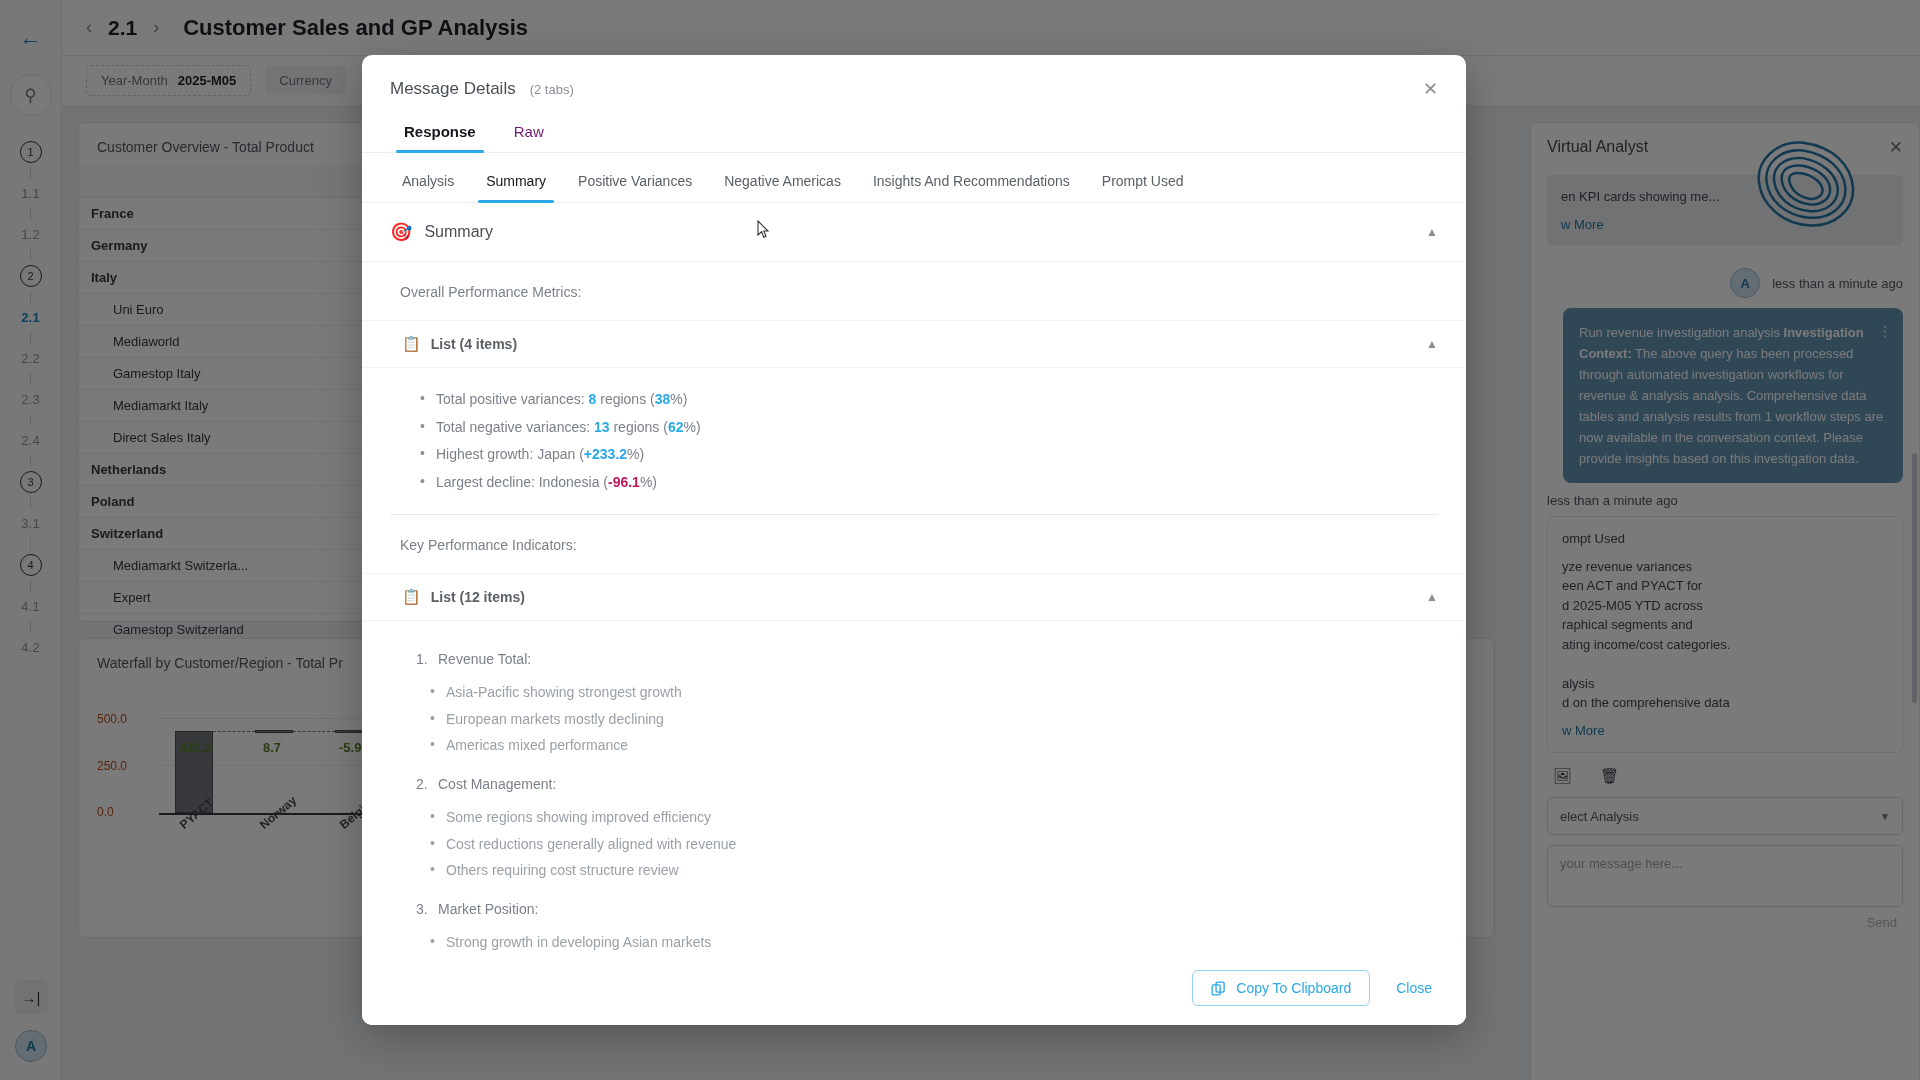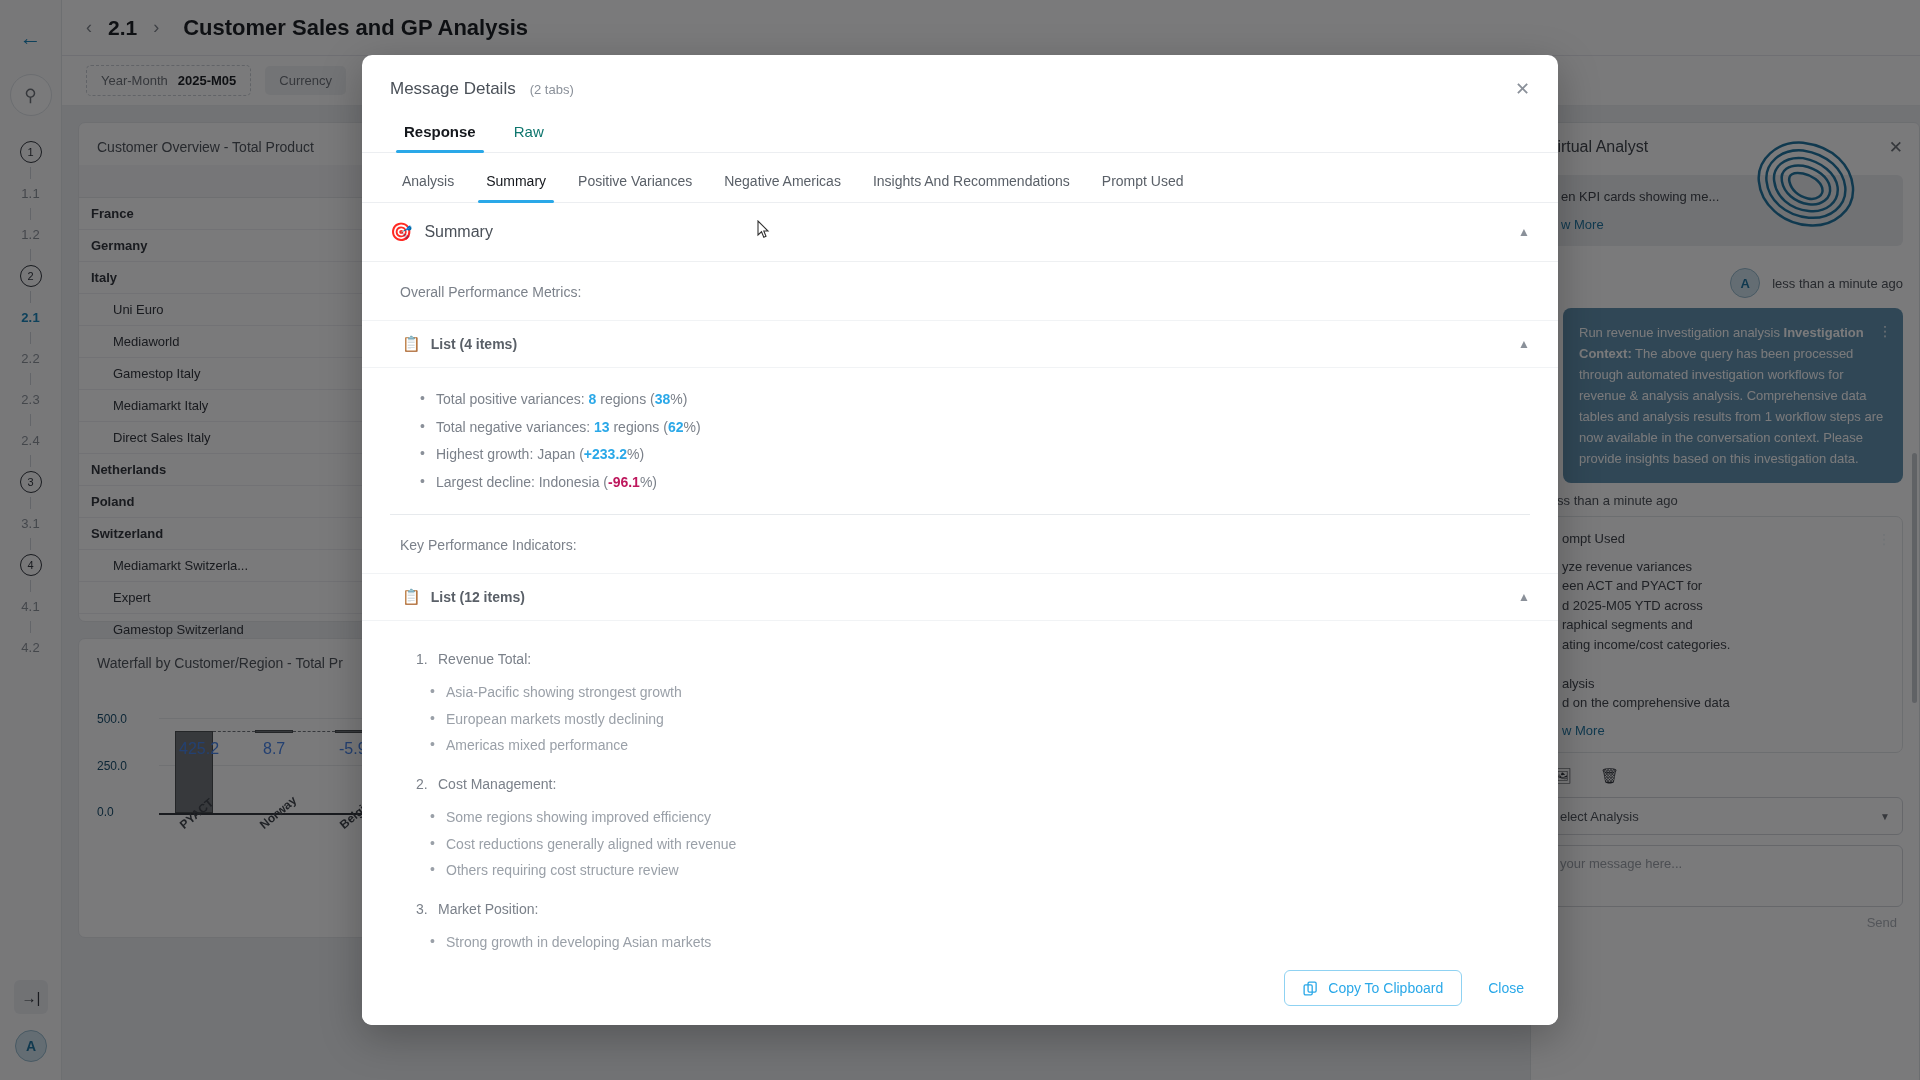--- a/index.html
+++ b/index.html
@@ -94,25 +94,25 @@
   }
   .tbl th.first { text-align: center; border-bottom: 1px solid #e4e7eb; }
   .tbl td { padding: 8px 12px; border-bottom: 1px solid #edeff2; color: #2c3038; }
   .tbl td.cust { position: relative; }
   .tbl td.cust.group { font-weight: 700; }
   .tbl td.cust.child { padding-left: 34px; }
   .caret { position: absolute; right: 14px; top: 50%; transform: translateY(-50%); color: #8a9099; font-size: 10px; }
 
   #card-waterfall { left: 16px; top: 532px; width: 980px; height: 300px; }
   .wf-plot { position: relative; margin: 6px 18px 0 18px; height: 210px; }
-  .wf-axis-label { position: absolute; left: 0; font-size: 12px; color: #0c4a6e; }
+  .wf-axis-label { position: absolute; left: 0; font-size: 12px; color: #c2410c; }
   .wf-grid { position: absolute; left: 62px; right: 10px; height: 1px; background: #e9ebee; }
   .wf-baseline { position: absolute; left: 62px; right: 10px; height: 1.5px; background: #2c3038; }
   .wf-bar { position: absolute; background: #6e7378; border: 1px solid #44484d; }
-  .wf-val { position: absolute; font-size: 16px; font-weight: 400; color: #3b82f6; }
+  .wf-val { position: absolute; font-size: 13px; font-weight: 700; color: #4d7c0f; }
   .wf-conn { position: absolute; height: 0; border-top: 1px dashed #6b7078; }
   .wf-cat { position: absolute; font-size: 12px; color: #3b4048; transform: rotate(-40deg); transform-origin: left top; font-weight: 600; }
 
   #card-right-bottom { left: 1012px; top: 532px; width: 420px; height: 300px; }
 
   
   .va-panel {
     position: absolute; right: 0; top: 16px; width: 390px; height: 1010px;
     background: #fff; border: 1px solid #e2e5e9; border-radius: 6px;
     overflow: hidden;
@@ -152,32 +152,32 @@
   .va-input {
     margin: 10px 16px 0 16px; height: 62px; border: 1px solid #d3d7dc; border-radius: 6px;
     padding: 10px 12px; font-size: 13px; color: #9aa0a8;
   }
   .va-send { text-align: right; margin: 8px 22px 0 0; font-size: 13px; color: #aab0b8; }
   .va-scroll { position: absolute; right: 2px; top: 330px; width: 5px; height: 250px; background: #c6cbd1; border-radius: 3px; }
 
   
   .modal-scrim { position: absolute; inset: 0; background: rgba(18,20,24,0.26); }
   .modal {
-    position: absolute; left: 362px; top: 55px; width: 1196px; height: 970px;
+    position: absolute; left: 362px; top: 55px; width: 1104px; height: 970px;
     background: #ffffff; border-radius: 10px; box-shadow: 0 12px 42px rgba(0,0,0,0.26);
     display: flex; flex-direction: column; overflow: hidden;
   }
   .modal-head { display: flex; align-items: center; padding: 24px 28px 0 28px; }
   .modal-title { font-size: 17px; color: #4a5058; }
   .modal-tabcount { font-size: 13px; color: #8a9099; margin-left: 14px; }
   .modal-x { margin-left: auto; color: #8a9099; font-size: 18px; line-height: 1; }
 
   .tabs-primary { display: flex; gap: 10px; padding: 18px 28px 0 28px; border-bottom: 1px solid #eceef1; align-items: flex-end; }
   .tab-p {
-    padding: 6px 14px 12px 14px; font-size: 15px; color: #0f766e; position: relative;
+    padding: 6px 14px 12px 14px; font-size: 15px; color: #701a75; position: relative;
   }
   .tab-p.active { color: #15181d; font-weight: 700; }
   .tab-p.active::after {
     content: ""; position: absolute; left: 6px; right: 6px; bottom: -1px; height: 3px;
     background: #2aa8e8; border-radius: 2px;
   }
 
   .tabs-secondary { display: flex; gap: 8px; padding: 16px 28px 0 28px; border-bottom: 1px solid #eceef1; }
   .tab-s { padding: 4px 12px 13px 12px; font-size: 14px; color: #5a6068; position: relative; }
   .tab-s.active { color: #15181d; }

